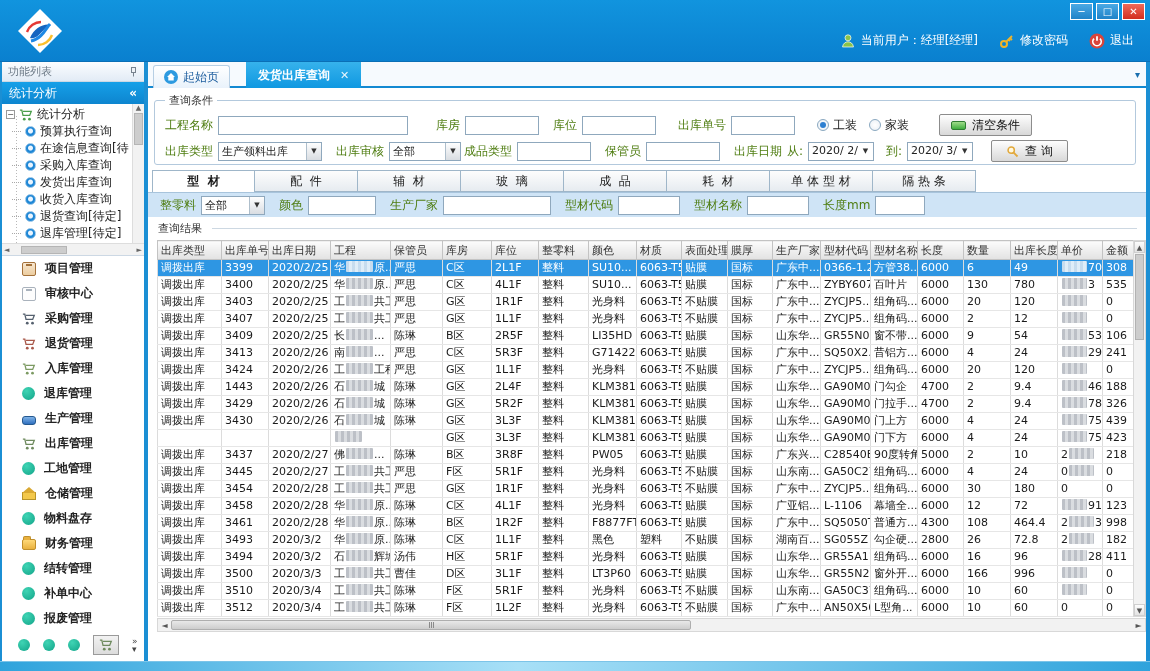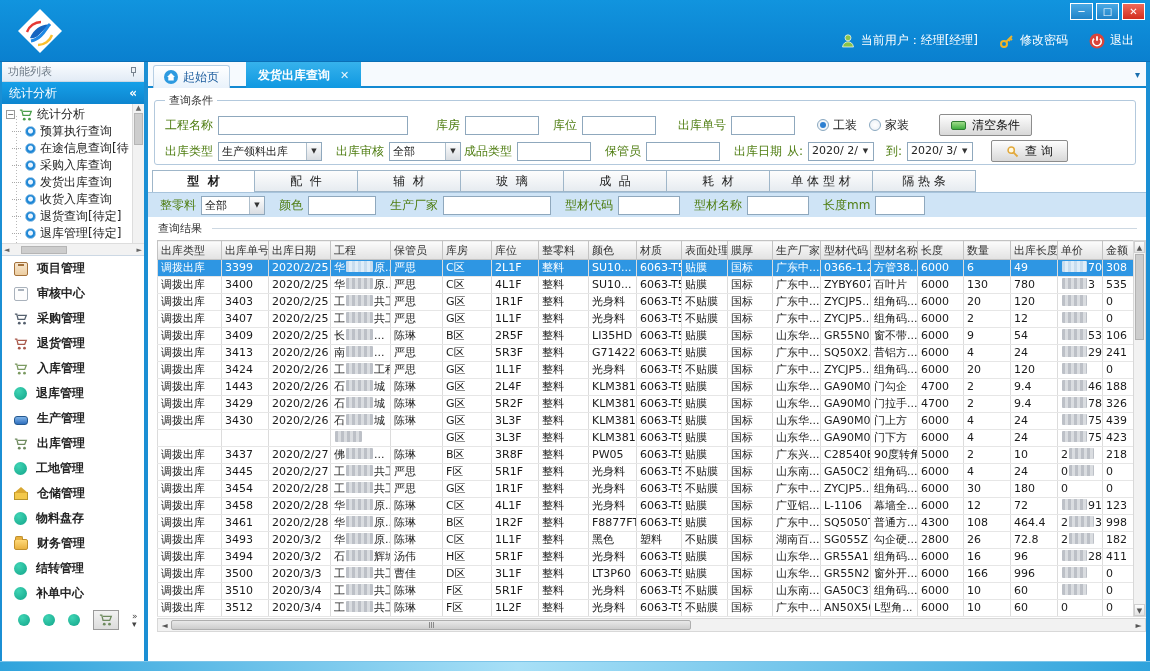--- a/index.html
+++ b/index.html
@@ -46,21 +46,21 @@
     text-align:center; color:#444; flex:none; }
   .bullet { width:11px; height:11px; border-radius:50%; flex:none;
     background:radial-gradient(circle at 50% 45%, #eaf5ff 0 2px, #1e87d6 3px); border:1px solid #8fc0e6; }
   .tvscroll { position:absolute; right:0; top:0; width:12px; height:140px; background:#f2f2f2; border-left:1px solid #ddd;
     font-size:7px; color:#666; text-align:center; }
   .tvscroll .thumb { margin:1px 1px; height:32px; background:#cdcdcd; border:1px solid #b5b5b5; }
   .thscroll { position:absolute; left:0; bottom:0; width:100%; height:12px; background:#f2f2f2; border-top:1px solid #ddd;
     display:flex; align-items:center; font-size:7px; color:#666; }
   .thscroll .thumb { width:46px; height:8px; background:#cdcdcd; border:1px solid #b5b5b5; margin-left:12px; }
   .sidemenu { }
-  .sm-item { height:25px; display:flex; align-items:center; gap:9px; padding-left:12px; cursor:pointer;
+  .sm-item { height:25px; display:flex; align-items:center; gap:9px; padding-left:20px; cursor:pointer;
     font-size:12px; font-weight:bold; color:#222; }
   .mi { width:14px; height:14px; display:inline-flex; align-items:center; justify-content:center; flex:none; }
   .mi.dot-icon { width:13px; height:13px; border-radius:50%; background:radial-gradient(circle at 35% 30%,#3fd4b4,#12a489); }
   .mi.clipboard-icon { background:linear-gradient(#f7e7d0,#eccda0); border:1px solid #a4713a; border-radius:2px; position:relative; }
   .mi.clipboard-icon::before { content:""; position:absolute; top:1px; left:3px; width:6px; height:2px; background:#a4713a; }
   .mi.audit-clipboard-icon { background:#fdfdfd; border:1px solid #a9b2bc; border-radius:2px; position:relative; }
   .mi.audit-clipboard-icon::before { content:""; position:absolute; top:1px; left:3px; width:6px; height:2px; background:#a9b2bc; }
   .mi.production-icon { height:9px; margin-top:3px; background:linear-gradient(#7fb3e8,#2f6fbe); border:1px solid #24588f; border-radius:3px; }
   .mi.warehouse-icon { position:relative; height:8px; margin-top:5px; background:#f3c84b; border:1px solid #b8942a; }
   .mi.warehouse-icon::before { content:""; position:absolute; left:-1px; top:-6px;
@@ -337,20 +337,24 @@
         <span class="mi finance-icon"></span>
         <span>财务管理</span>
       </div>
       <div class="sm-item">
         <span class="mi dot-icon"></span>
         <span>结转管理</span>
       </div>
       <div class="sm-item">
         <span class="mi dot-icon"></span>
         <span>补单中心</span>
+      </div>
+      <div class="sm-item">
+        <span class="mi dot-icon"></span>
+        <span>报废管理</span>
       </div>
     </div>
   <div class="side-foot">
     <span class="foot-dot"></span>
     <span class="foot-dot"></span>
     <span class="foot-dot"></span>
     <span class="foot-btn" id="foot-cart-btn">
         <svg viewBox="0 0 16 16" width="14" height="14" style="color:#6e8a5e">
           <path d="M1 2.5h2.2l1.4 6h7.6l1.8-4.6H4.6" fill="none" stroke="currentColor" stroke-width="1.5"></path>
           <circle cx="6" cy="12.8" r="1.6" fill="currentColor"></circle>

